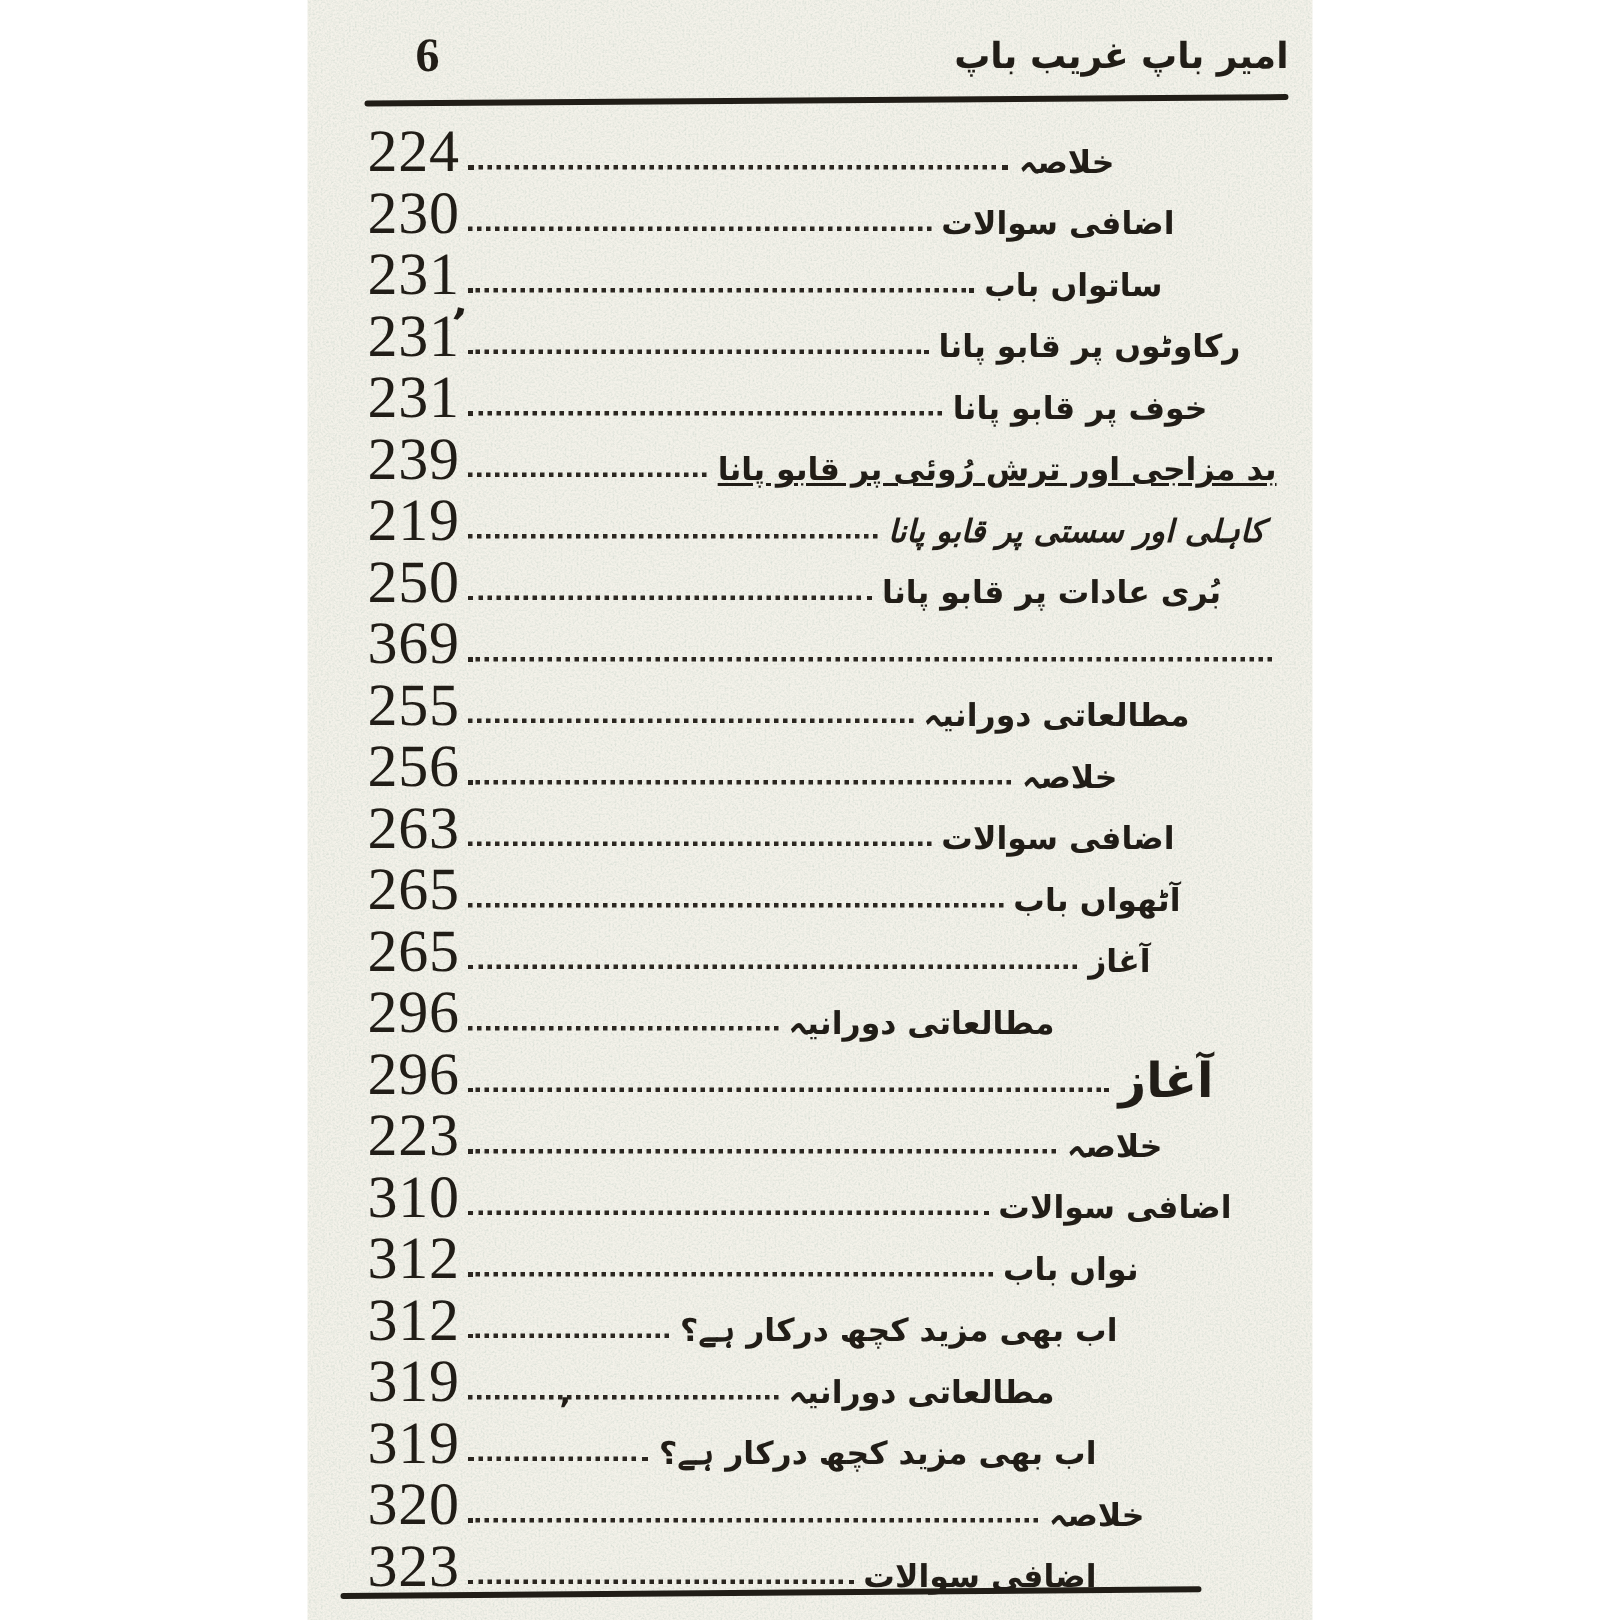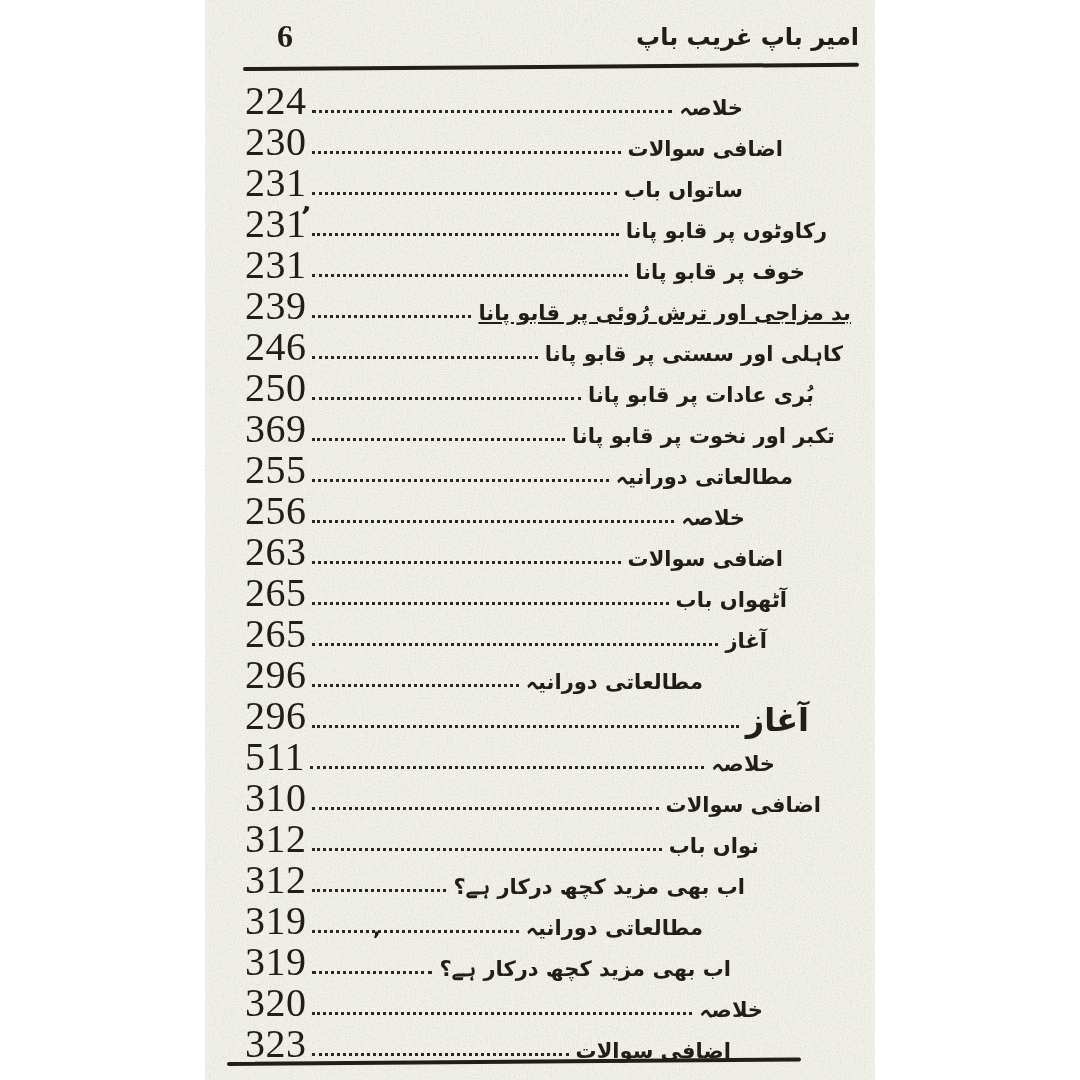--- a/index.html
+++ b/index.html
@@ -82,52 +82,51 @@
         <span class="label" dir="rtl" style="margin-right: 112px;">خلاصہ</span>
         <div class="dots"></div>
         <span class="num">224</span>
       </div>
       <div class="row">
         <span class="label" dir="rtl" style="margin-right: 72px;">اضافی سوالات</span>
         <div class="dots"></div>
         <span class="num">230</span>
       </div>
       <div class="row">
-        <span class="label" dir="rtl" style="margin-right: 112px;">ساتواں باب</span>
+        <span class="label" dir="rtl" style="margin-right: 80px;">ساتواں باب</span>
         <div class="dots"></div>
         <span class="num">231</span>
       </div>
       <div class="row">
         <span class="label" dir="rtl" style="margin-right: 28px;">رکاوٹوں پر قابو پانا</span>
         <div class="dots"></div>
         <span class="num">231</span>
         <span class="smudge" style="left: 55px; top: 0px; font-size: 26px; transform: rotate(12deg);">’</span>
       </div>
       <div class="row">
         <span class="label" dir="rtl" style="margin-right: 50px;">خوف پر قابو پانا</span>
         <div class="dots"></div>
         <span class="num">231</span>
       </div>
       <div class="row">
         <span class="label" dir="rtl" style="margin-right: 4px; text-decoration: underline;">بد مزاجی اور ترش رُوئی پر قابو پانا</span>
         <div class="dots"></div>
         <span class="num">239</span>
       </div>
       <div class="row">
-        <span class="label" dir="rtl" style="margin-right: 12px;">کاہلی اور سستی پر قابو پانا</span>
-        <div class="dots"></div>
-        <span class="num">246</span>
+        <span class="label" dir="rtl" style="margin-right: 12px; font-style: italic;">کاہلی اور سستی پر قابو پانا</span>
+        <div class="dots"></div>
+        <span class="num">219</span>
       </div>
       <div class="row">
         <span class="label" dir="rtl" style="margin-right: 41px;">بُری عادات پر قابو پانا</span>
         <div class="dots"></div>
         <span class="num">250</span>
       </div>
       <div class="row">
-        <span class="label" dir="rtl" style="margin-right: 20px;">تکبر اور نخوت پر قابو پانا</span>
         <div class="dots"></div>
         <span class="num">369</span>
       </div>
       <div class="row">
         <span class="label" dir="rtl" style="margin-right: 62px;">مطالعاتی دورانیہ</span>
         <div class="dots"></div>
         <span class="num">255</span>
       </div>
       <div class="row">
         <span class="label" dir="rtl" style="margin-right: 110px;">خلاصہ</span>
@@ -155,21 +154,21 @@
         <span class="num">296</span>
       </div>
       <div class="row large">
         <span class="label" dir="rtl" style="margin-right: 46px;">آغاز</span>
         <div class="dots"></div>
         <span class="num">296</span>
       </div>
       <div class="row">
         <span class="label" dir="rtl" style="margin-right: 80px;">خلاصہ</span>
         <div class="dots"></div>
-        <span class="num">511</span>
+        <span class="num">223</span>
       </div>
       <div class="row">
         <span class="label" dir="rtl" style="margin-right: 34px;">اضافی سوالات</span>
         <div class="dots"></div>
         <span class="num">310</span>
       </div>
       <div class="row">
         <span class="label" dir="rtl" style="margin-right: 96px;">نواں باب</span>
         <div class="dots"></div>
         <span class="num">312</span>

